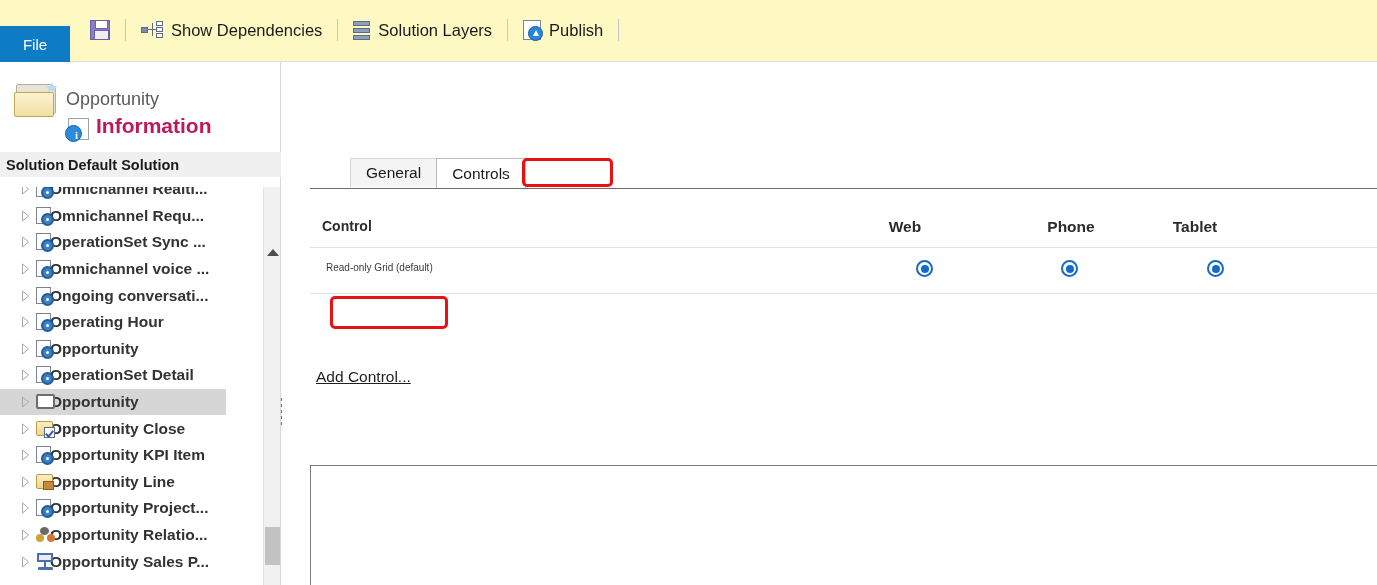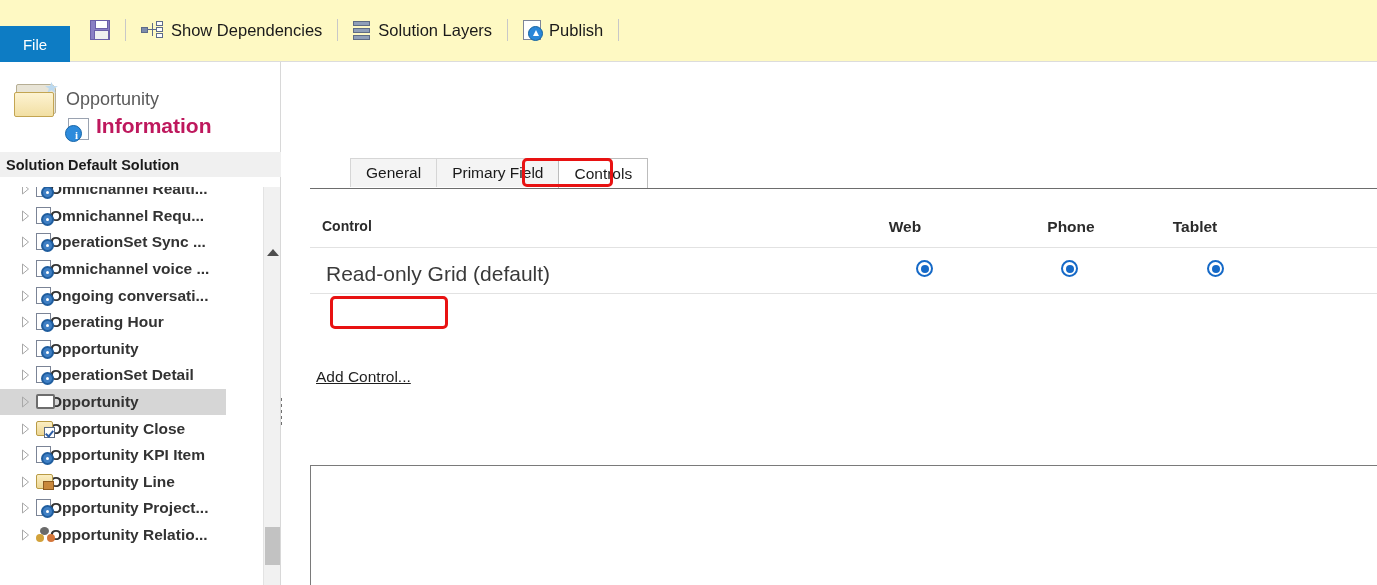--- a/index.html
+++ b/index.html
@@ -378,21 +378,21 @@
   .c-web   { left: 540px; width: 110px; }
   .c-phone { left: 706px; width: 110px; }
   .c-tablet{ left: 830px; width: 110px; }
 
   .grid-row {
     position: relative; height: 46px;
     border-bottom: 1px solid #e2e2e2;
   }
   .grid-row .cell-name {
     position: absolute; left: 16px; top: 14px;
-    font-size: 21px; color: #3a3a3a;
+    font-size: 10px; color: #3a3a3a;
   }
   .radio {
     position: absolute; top: 12px;
     width: 17px; height: 17px; border-radius: 50%;
     border: 2px solid #1569c7; background: #ffffff;
     cursor: pointer;
   }
   .radio::after {
     content: ""; position: absolute; left: 2.5px; top: 2.5px;
     width: 8px; height: 8px; border-radius: 50%; background: #1569c7;
@@ -653,20 +653,35 @@
           </span>
           <span class="ticon">
             <span class="ti-people">
               <span class="h1"></span>
               <span class="h2"></span>
               <span class="h3"></span>
             </span>
           </span>
           <span class="tlabel">Opportunity Relatio...</span>
         </div>
+        <div class="tnode">
+          <span class="arw">
+            <svg width="9" height="12" viewBox="0 0 9 12">
+              <path d="M1.5 1 L7.5 6 L1.5 11 Z" fill="none" stroke="#a8a8a8" stroke-width="1"></path>
+            </svg>
+          </span>
+          <span class="ticon">
+            <span class="ti-proc">
+              <span class="scr"></span>
+              <span class="st"></span>
+              <span class="bs"></span>
+            </span>
+          </span>
+          <span class="tlabel">Opportunity Sales P...</span>
+        </div>
       </div>
   </div>
 
   <div id="tree-scroll">
     <div class="up"></div>
     <div class="thumb"></div>
   </div>
 
 </div>
 
@@ -677,23 +692,20 @@
     <i style="top:18px"></i>
     <i style="top:24px"></i>
 </div>
 
 <div id="content">
 
   <div id="tabs">
       <div class="tab">
         <span>General</span>
       </div>
-      <div class="tab">
-        <span>Primary Field</span>
-      </div>
       <div class="tab active">
         <span>Controls</span>
       </div>
     </div>
   <div id="tab-underline"></div>
 
   <div id="grid">
     <div class="grid-head">
       <span class="col-control">Control</span>
       <span class="col-dev c-web">Web</span>

